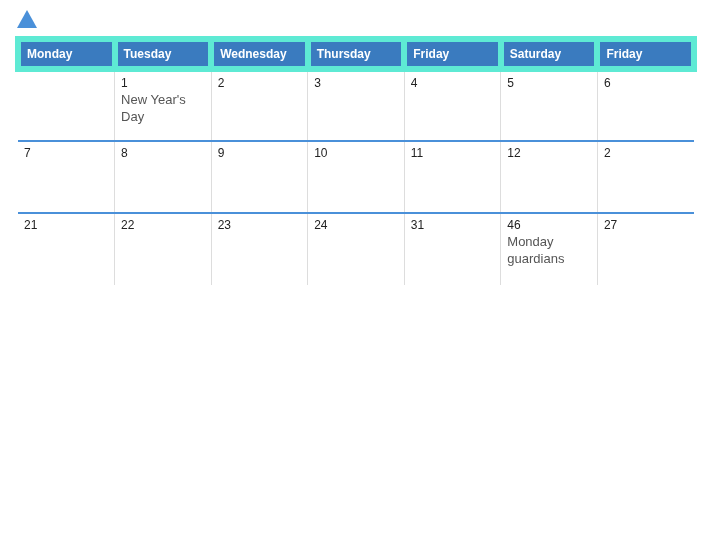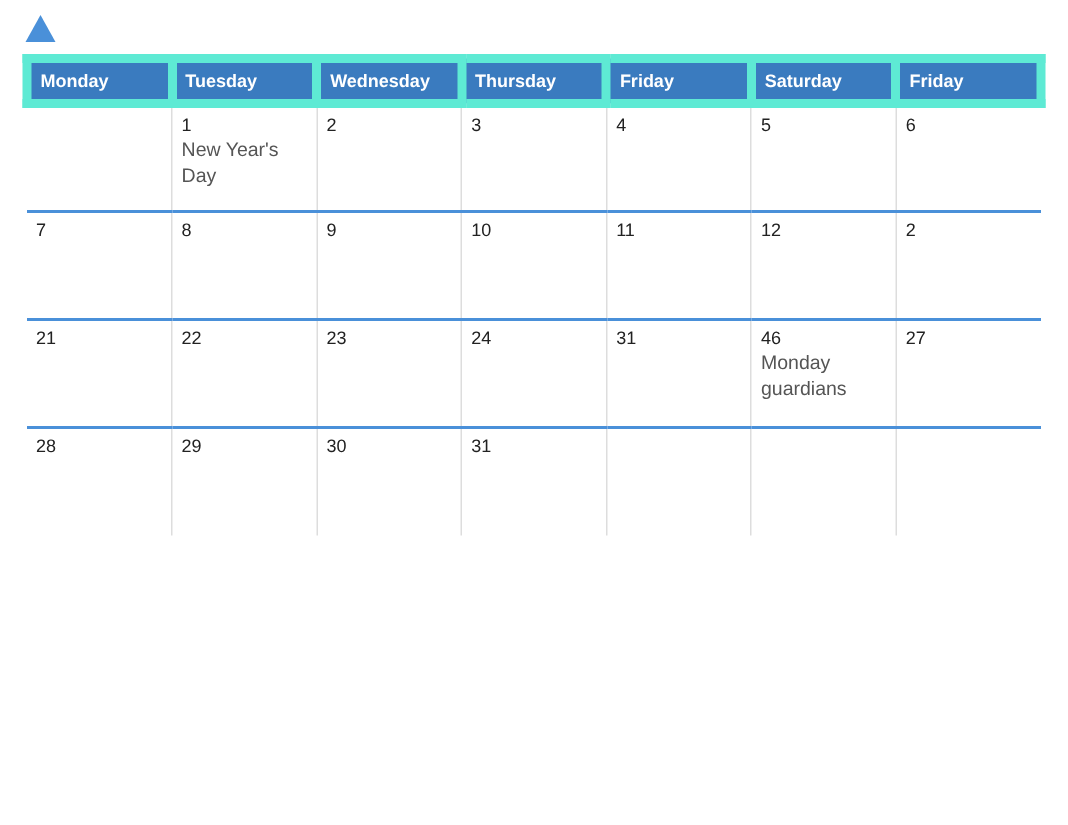--- a/index.html
+++ b/index.html
@@ -201,32 +201,15 @@
             <span class="day-number">31</span>
           </td>
           <td>
             <span class="day-number">46</span>
             <span class="holiday">Monday guardians</span>
           </td>
           <td>
             <span class="day-number">27</span>
           </td>
         </tr>
-        <tr>
-          <td>
-            <span class="day-number">28</span>
-          </td>
-          <td>
-            <span class="day-number">29</span>
-          </td>
-          <td>
-            <span class="day-number">30</span>
-          </td>
-          <td>
-            <span class="day-number">31</span>
-          </td>
-          <td class="empty-cell"></td>
-          <td class="empty-cell"></td>
-          <td class="empty-cell"></td>
-        </tr>
       </tbody>
   </table>
 </div>
 
 </body></html>

